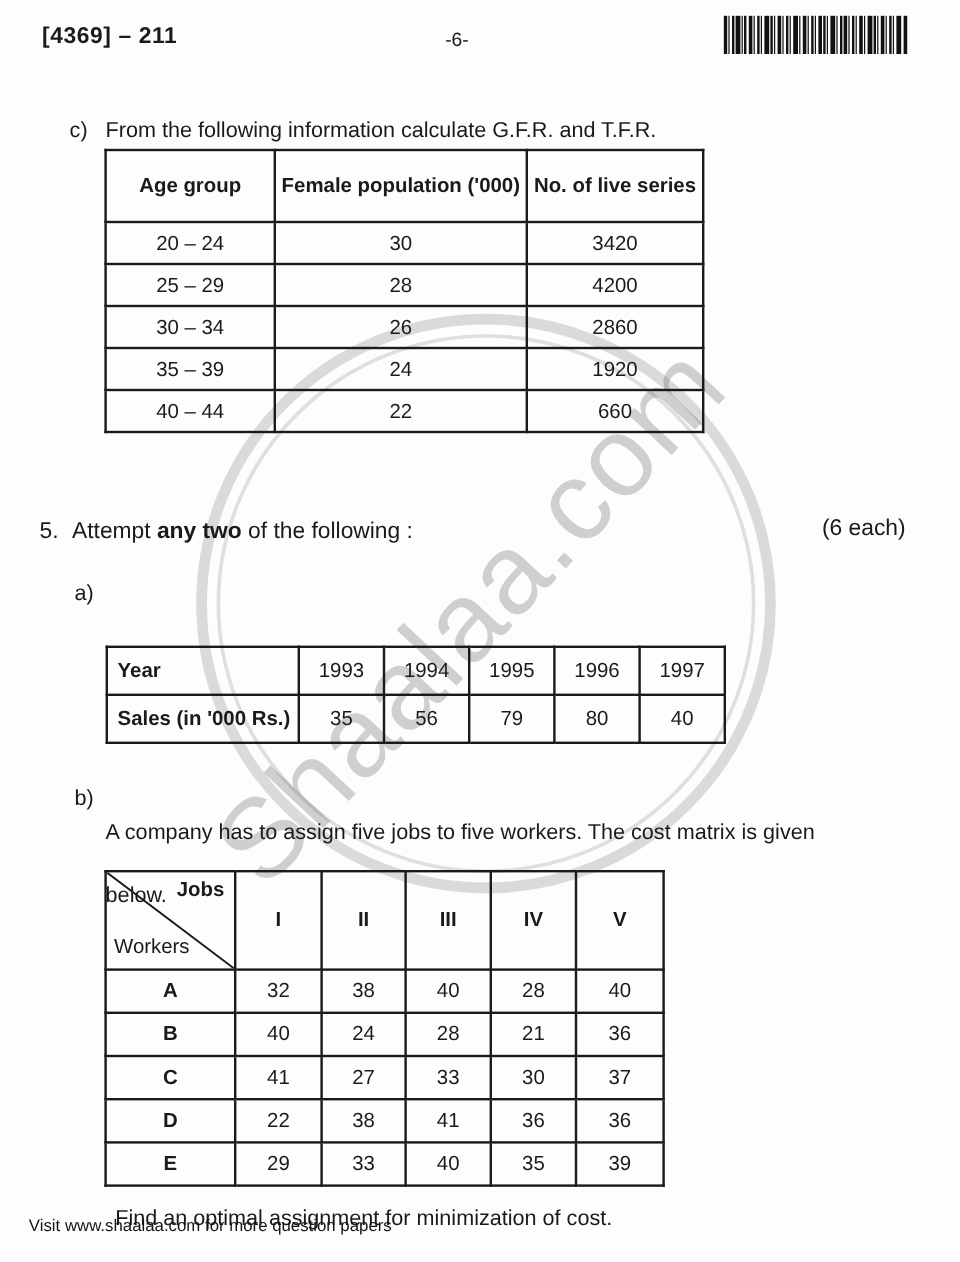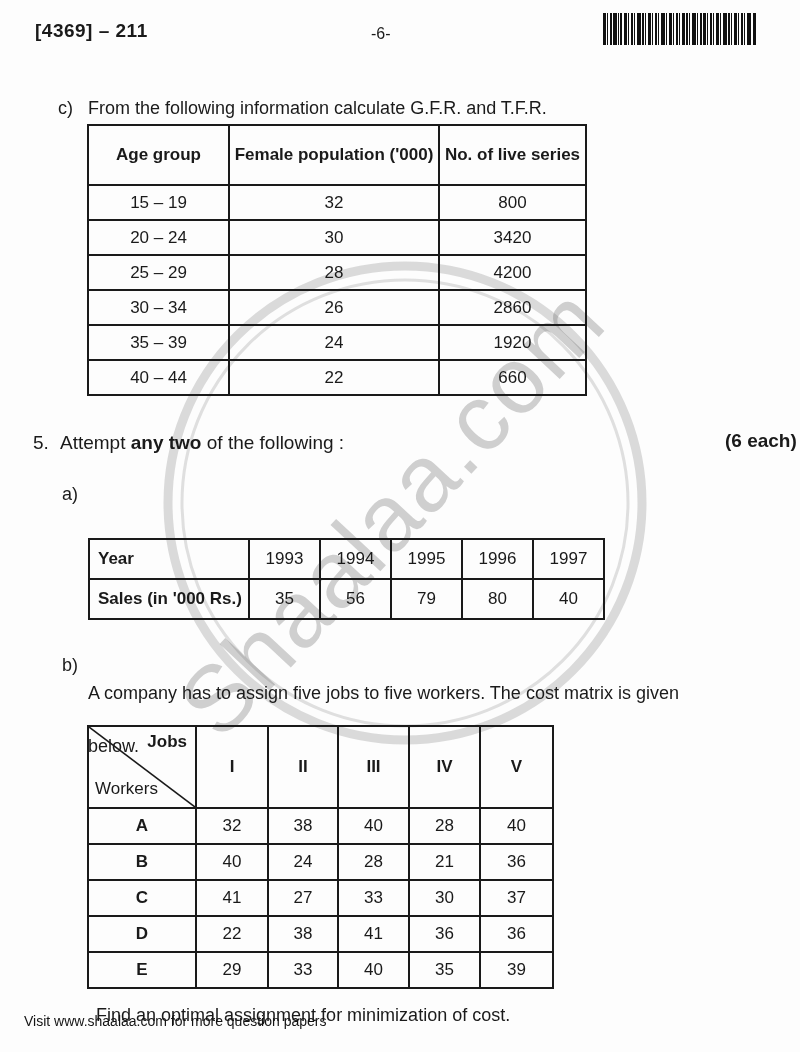--- a/index.html
+++ b/index.html
@@ -20,21 +20,21 @@
   .page-number{left:371px;top:25px;font-size:16px;}
   .barcode{left:603px;top:13px;}
 
   .q-line{display:flex;font-size:18px;line-height:24px;}
   .q-label{flex:0 0 30px;}
   .q-label-sm{flex:0 0 26px;}
 
   .qc-line{left:58px;top:96px;width:700px;}
   .q5-line{left:33px;top:431px;width:620px;font-size:19px;}
   .q5-num{flex:0 0 27px;}
-  .q5-marks{left:725px;top:430px;font-size:19px;font-weight:bold;}
+  .q5-marks{left:685px;top:430px;font-size:19px;font-weight:normal;}
   .qa-line{left:62px;top:482px;width:700px;}
   .qb-line{left:62px;top:653px;width:700px;}
   .qb-text div{line-height:26px;margin-top:27px;}
 
   table{border-collapse:collapse;table-layout:fixed;background:transparent;}
   th,td{border:2px solid #1a1a1a;text-align:center;vertical-align:middle;
         font-size:17px;padding:0;background:transparent;}
 
   .t1{left:87px;top:124px;width:498px;}
   .t1 col.c1{width:141px;}.t1 col.c2{width:210px;}.t1 col.c3{width:147px;}
@@ -148,25 +148,20 @@
         </colgroup>
       <thead>
         <tr>
           <th>Age group</th>
           <th>Female population ('000)</th>
           <th>No. of live series</th>
         </tr>
       </thead>
       <tbody>
         <tr>
-          <td>15 – 19</td>
-          <td>32</td>
-          <td>800</td>
-        </tr>
-        <tr>
           <td>20 – 24</td>
           <td>30</td>
           <td>3420</td>
         </tr>
         <tr>
           <td>25 – 29</td>
           <td>28</td>
           <td>4200</td>
         </tr>
         <tr>

